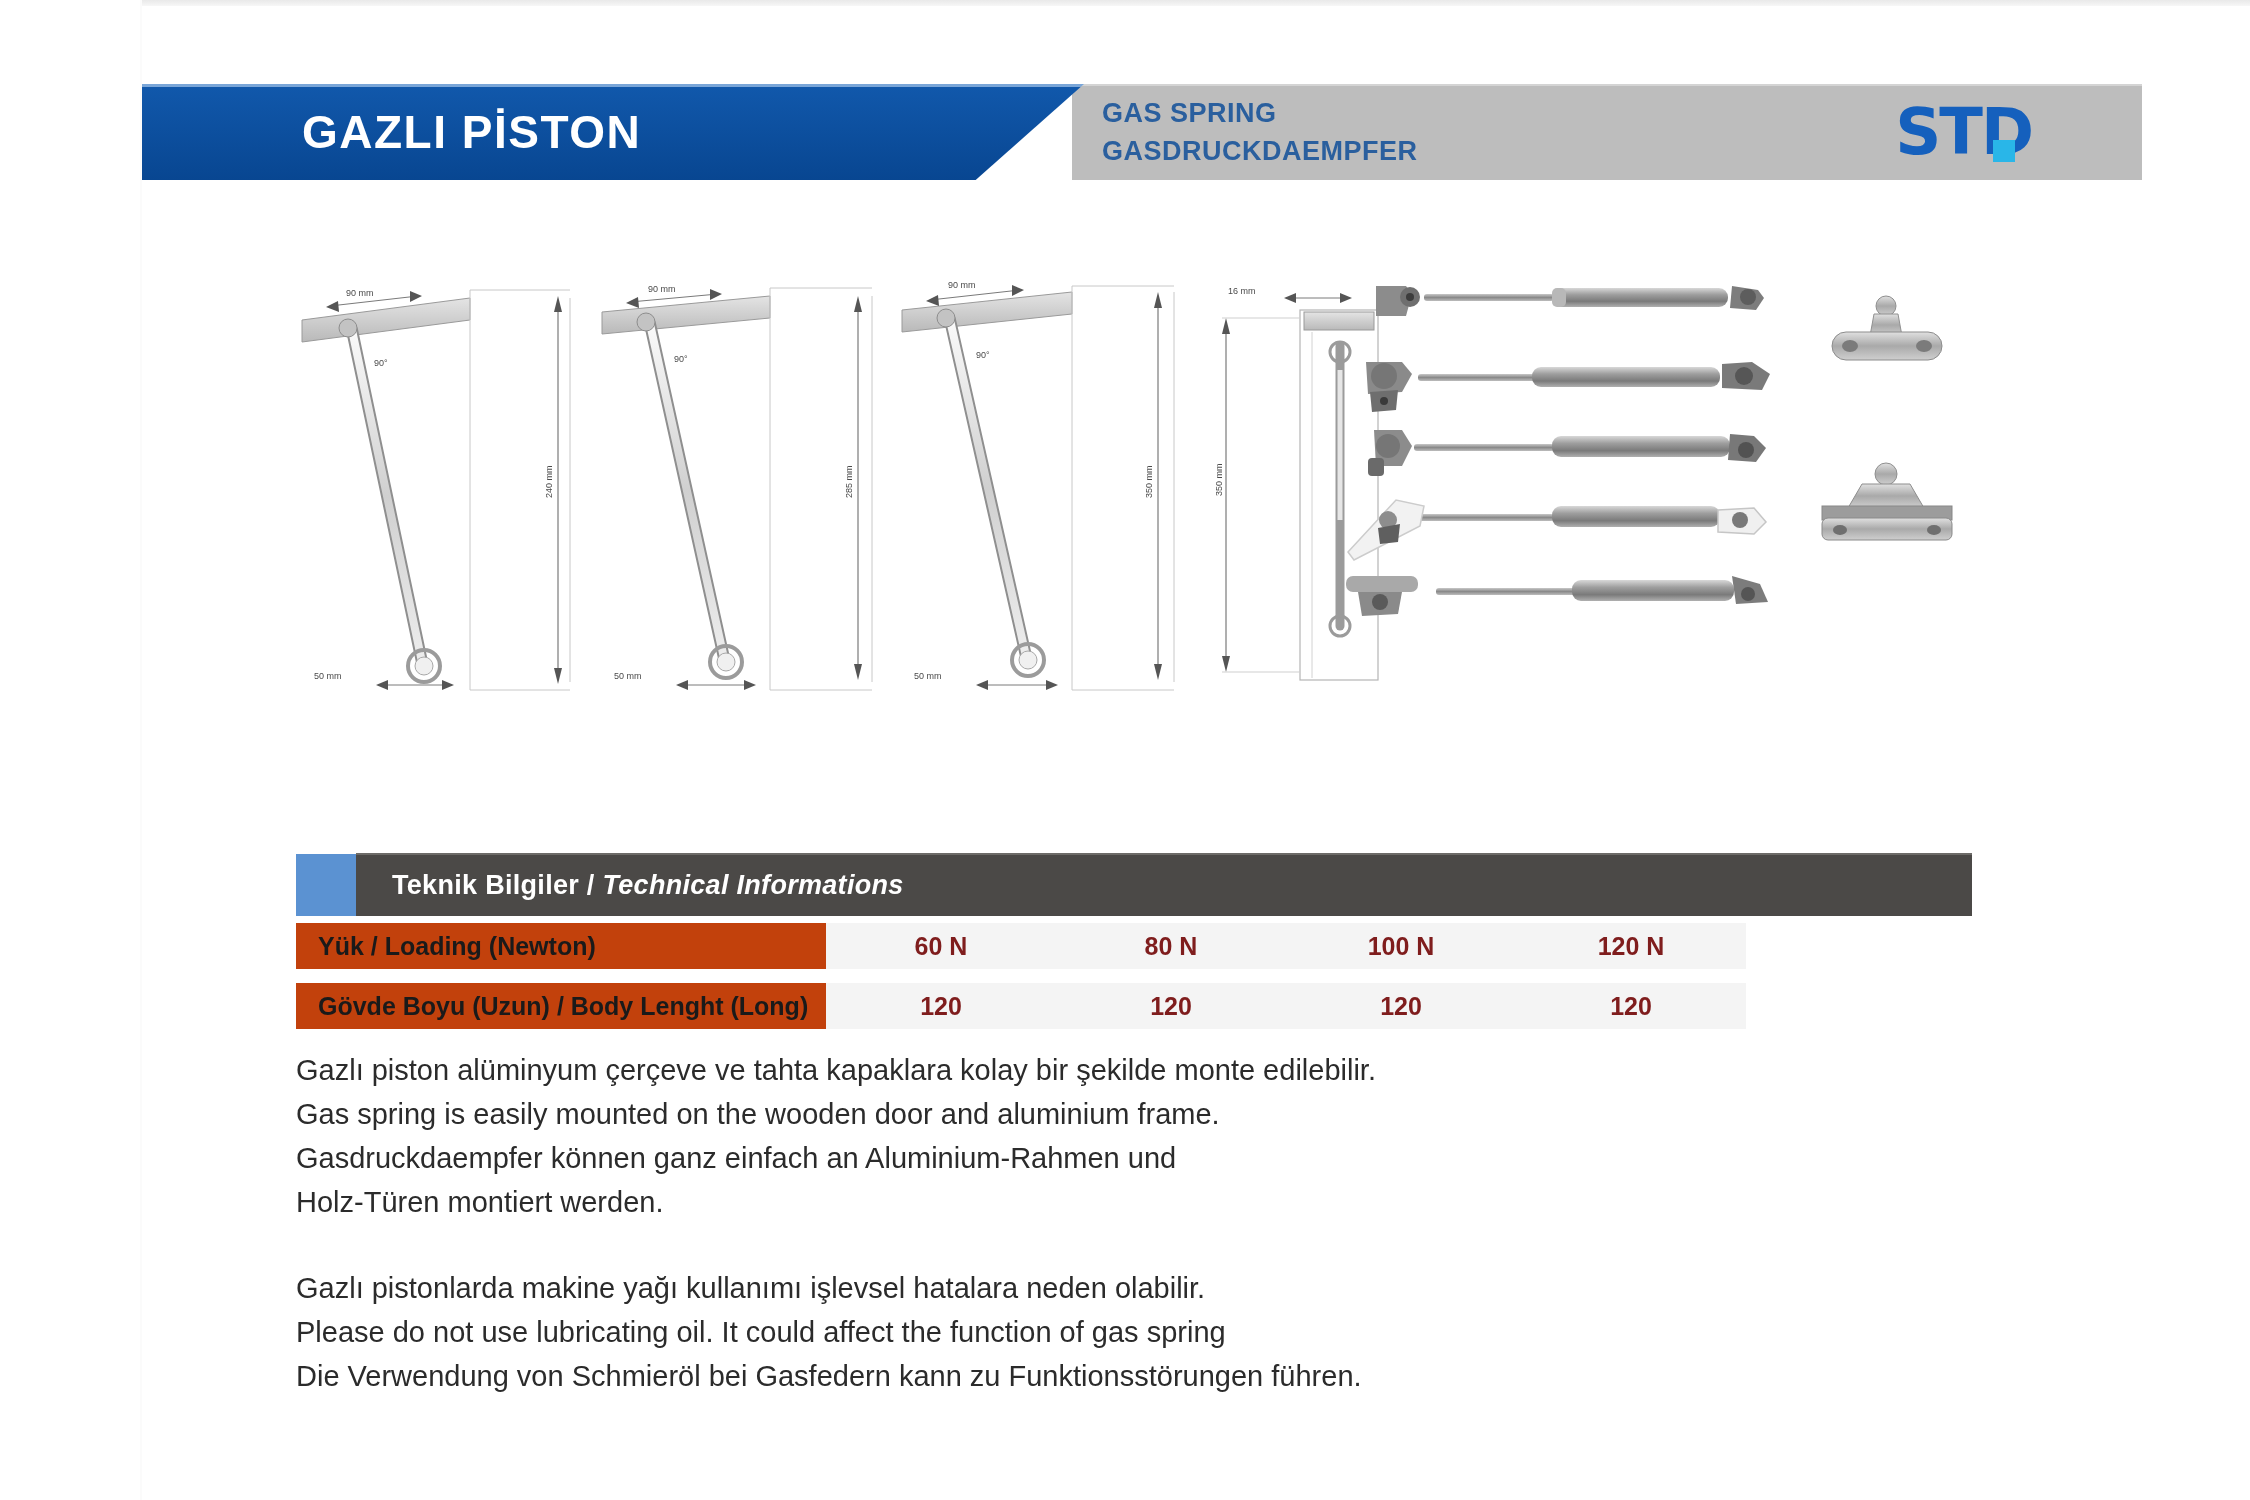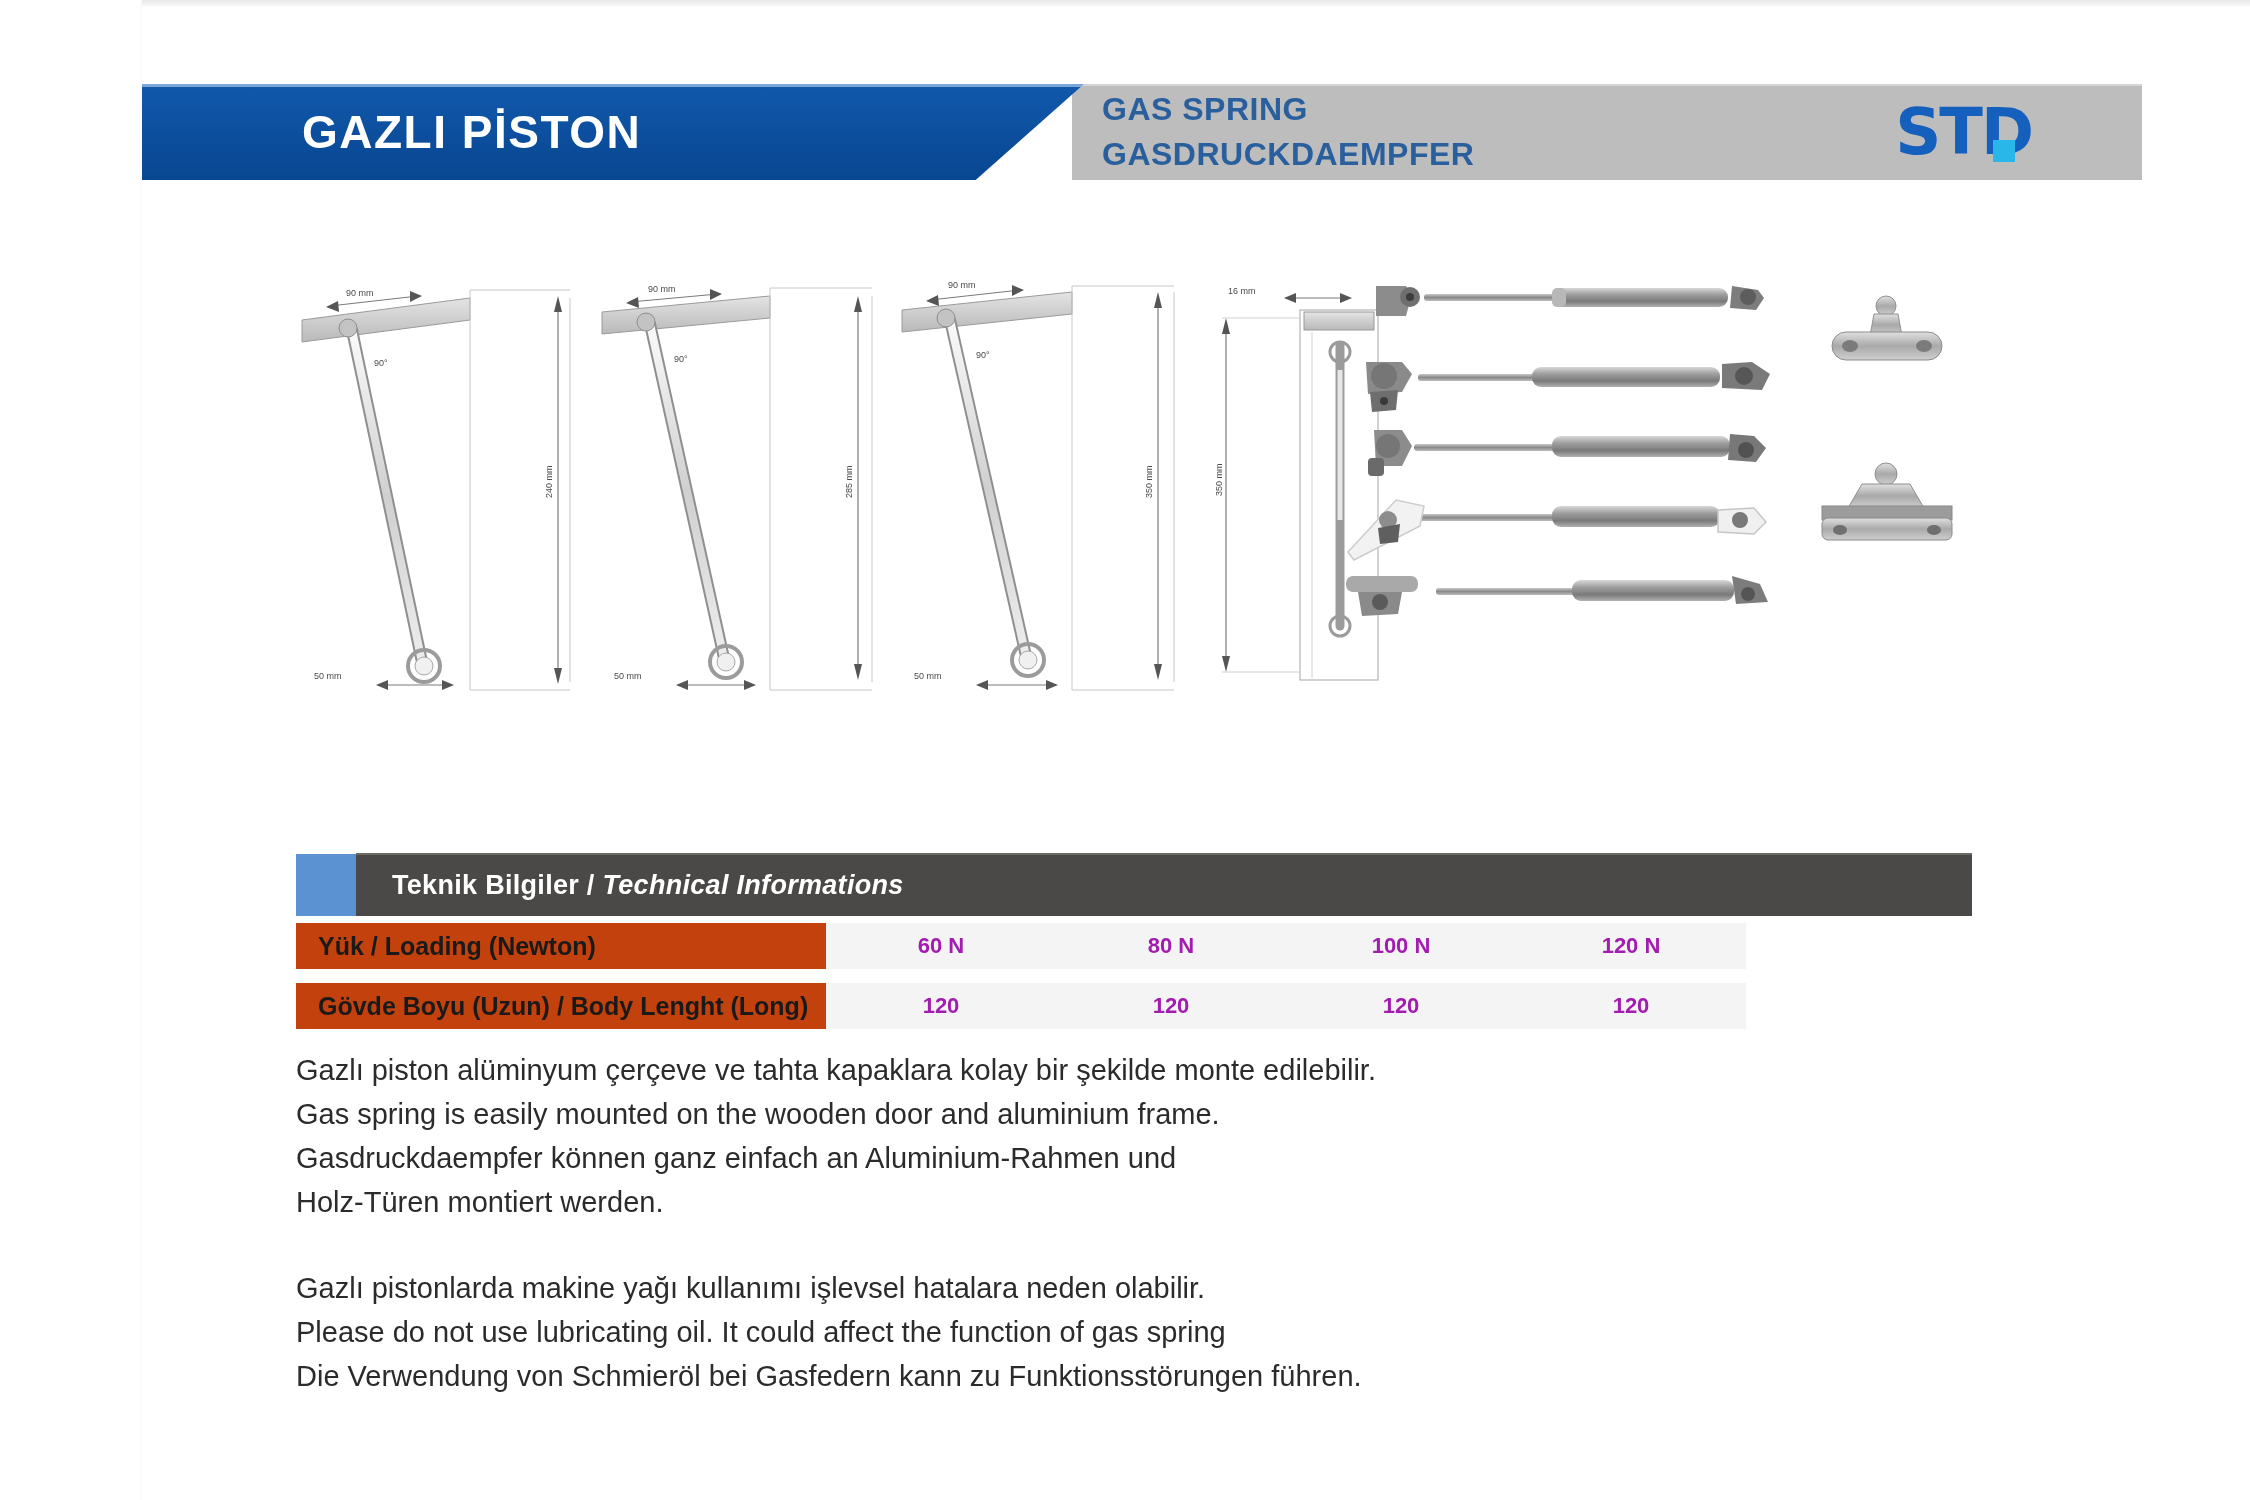--- a/index.html
+++ b/index.html
@@ -63,21 +63,21 @@
     font-size: 46px;
     font-weight: 700;
     letter-spacing: 1.5px;
     white-space: nowrap;
   }
   .header-subs {
     position: absolute;
     left: 960px; top: 50%;
     transform: translateY(-50%);
     color: #2a5f9e;
-    font-size: 32px;
+    font-size: 27px;
     font-weight: 700;
     letter-spacing: 0.5px;
     line-height: 1.42;
     white-space: nowrap;
   }
 
   
   .logo {
     position: absolute;
     right: 110px; top: 50%;
@@ -146,22 +146,22 @@
     background: #c2410c;
     color: #1a1a1a;
     font-size: 25px;
     font-weight: 700;
     padding: 0 0 0 22px !important;
     height: 46px;
     white-space: nowrap;
   }
   .row-val {
     background: #f4f4f4;
-    color: #a21caf;
-    font-size: 22px;
+    color: #7f1d1d;
+    font-size: 25px;
     font-weight: 700;
     text-align: center;
     height: 46px;
   }
   .row-val.blank { background: #ffffff; }
   .row-gap { height: 7px; background: #ffffff; }
   .tail-cell { background: #ffffff; }
 
   
   .body-copy {

